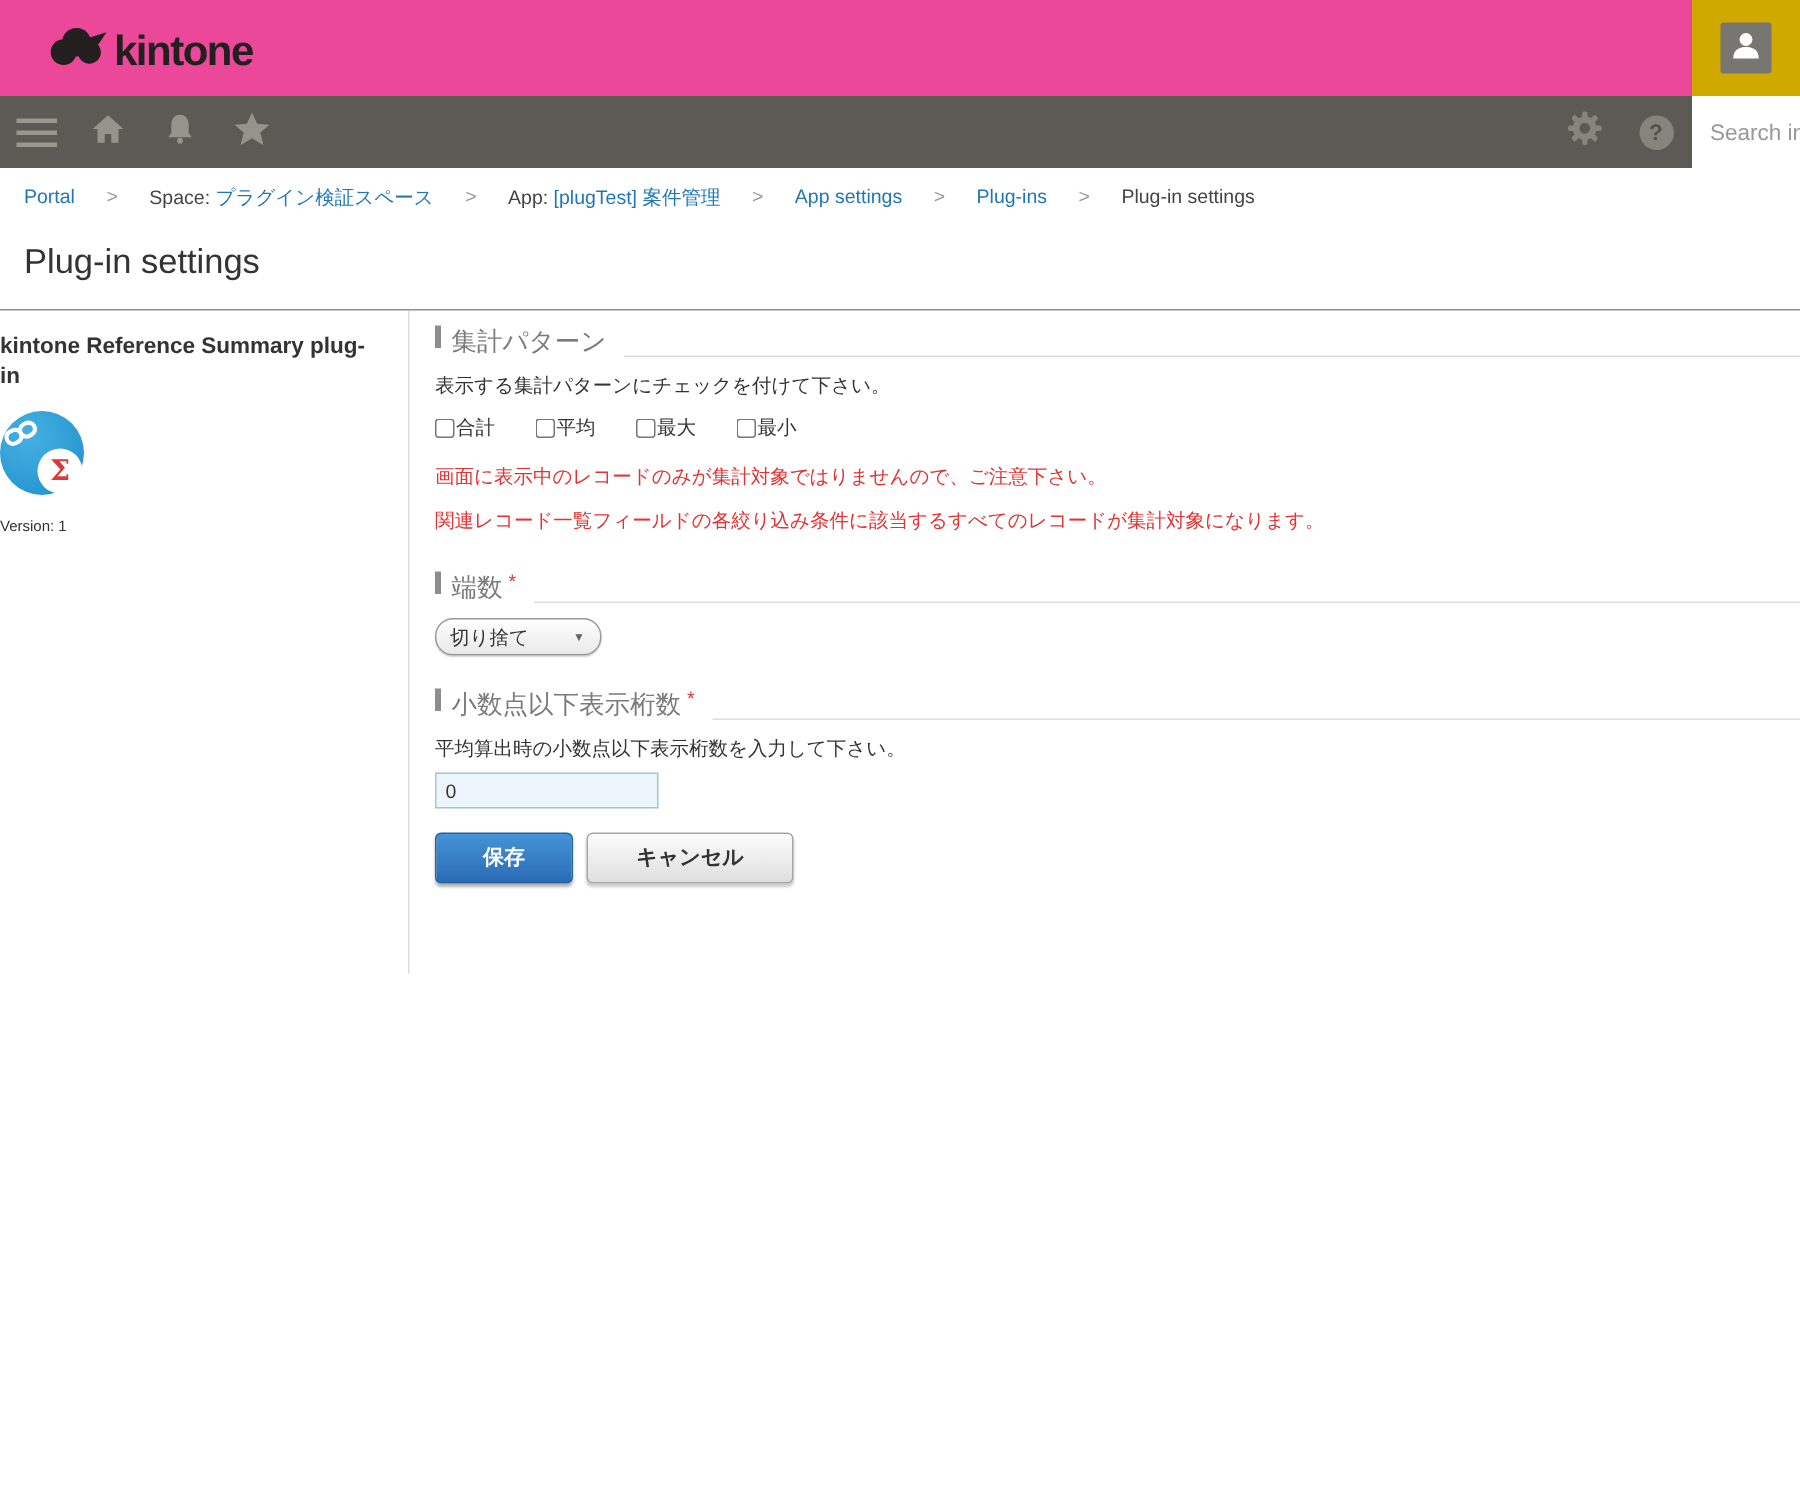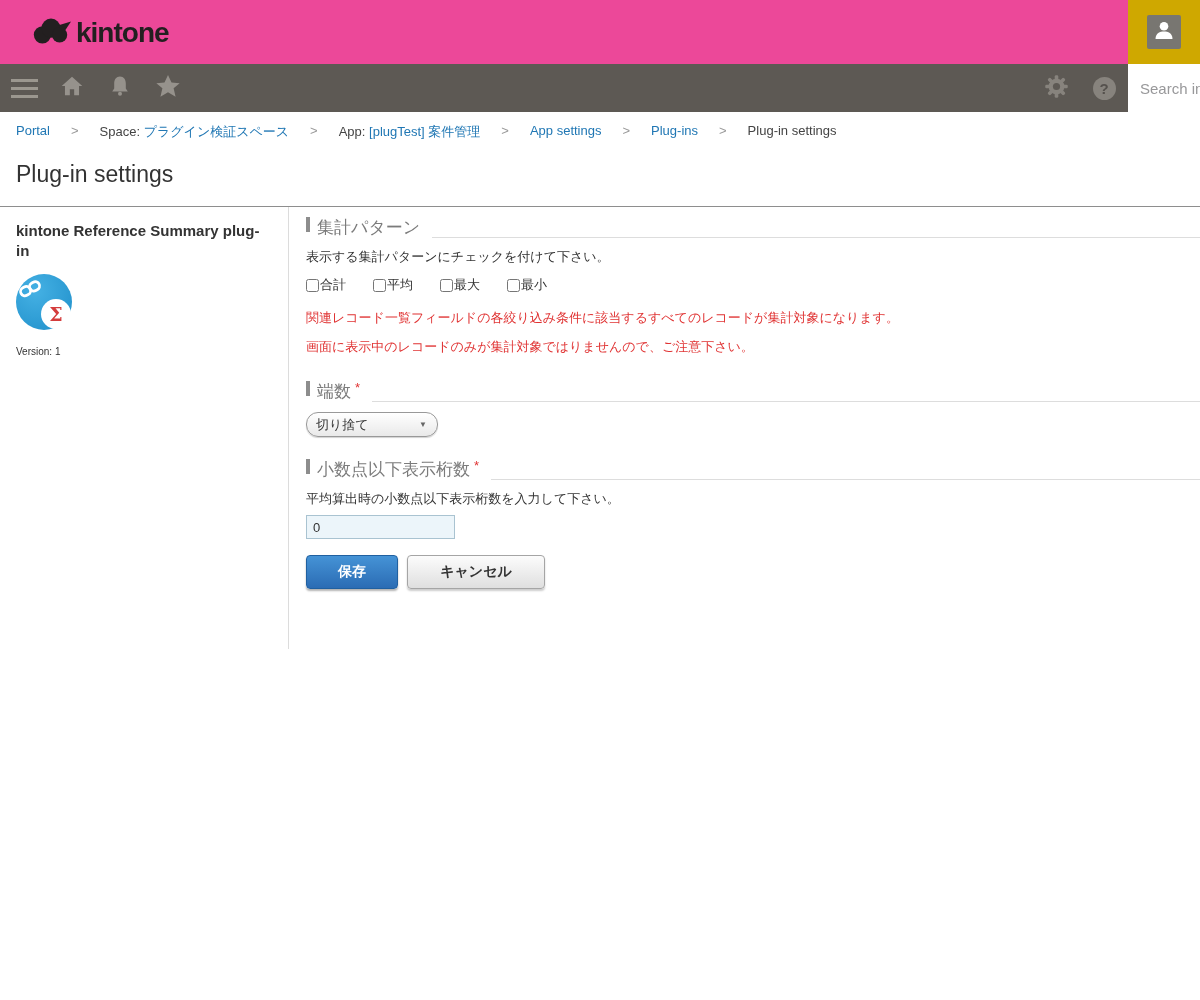--- a/index.html
+++ b/index.html
@@ -29,21 +29,21 @@
   .search-box input::placeholder { color:#98989a; opacity:1; }
 
   
   .breadcrumb { padding:11px 16px 0; font-size:13px; color:#444; display:flex; gap:21px; flex-wrap:wrap; }
   .breadcrumb a { color:#2077b4; text-decoration:none; cursor:pointer; }
   .crumb-sep { color:#999; }
   .page-title { font-size:23px; font-weight:400; color:#333; margin:20px 0 18px 16px; }
   .title-rule { border:none; border-top:1px solid #8e8e8e; margin:0; }
 
   
-  .content { display:flex; padding-left:16px; }
+  .content { display:flex; }
   .sidebar { width:273px; padding:14px 16px 40px 0; border-right:1px solid #dcdcdc; }
   .plugin-name { font-size:15px; font-weight:bold; color:#333; margin:0 0 14px; line-height:1.3; }
   .plugin-icon { position:relative; width:56px; height:56px; border-radius:50%;
     background:radial-gradient(circle at 35% 30%, #45b1e4, #1e8ec9); margin-bottom:16px; }
   .chain { position:absolute; top:7px; left:3px; transform:rotate(-28deg); }
   .sigma-circle { position:absolute; right:1px; bottom:1px; width:30px; height:30px; border-radius:50%;
     background:#fff; display:flex; align-items:center; justify-content:center; }
   .sigma { color:#d43c3c; font-size:19px; font-weight:bold; font-family:"DejaVu Serif",serif; }
   .version { font-size:10px; color:#333; }
 
@@ -56,21 +56,21 @@
 
   .instruction { font-size:13px; color:#333; margin:9px 0 0; }
   .checkbox-row { display:flex; gap:27px; margin:10px 0 0; font-size:13px; color:#333; align-items:center; }
   .checkbox-row label { display:flex; align-items:center; gap:1px; }
   .checkbox-row input { width:13px; height:13px; margin:0; }
 
   .warning { color:#e03333; font-size:13px; margin:15px 0 0; }
   .warning + .warning { margin-top:11px; }
 
   .head-rounding { margin-top:24px; }
-  .select-box { width:132px; height:25px; border:1px solid #999; border-radius:12px;
+  .select-box { width:111px; height:25px; border:1px solid #999; border-radius:12px;
     background:linear-gradient(#fff,#e9e9e9); display:flex; align-items:center; justify-content:space-between;
     padding:0 10px 0 9px; font-size:13px; color:#333; margin:9px 0 0; cursor:pointer;
     box-shadow:0 1px 1px rgba(0,0,0,.18); }
   .select-arrow { font-size:8px; color:#666; }
 
   .head-digits { margin-top:21px; }
   .text-input { width:149px; height:24px; background:#ecf5fa; border:1px solid #a9c3d1;
     font-size:13px; color:#333; padding:0 6px; margin:7px 0 0; font-family:inherit; }
 
   .buttons { display:flex; gap:9px; margin-top:16px; }
@@ -223,22 +223,22 @@
       <label>
         <input type="checkbox" style="">
         <span>最大</span>
       </label>
       <label>
         <input type="checkbox" style="">
         <span>最小</span>
       </label>
     </div>
 
+    <div class="warning">画面に表示中のレコードのみが集計対象ではりませんので、ご注意下さい。</div>
     <div class="warning">関連レコード一覧フィールドの各絞り込み条件に該当するすべてのレコードが集計対象になります。</div>
-    <div class="warning">画面に表示中のレコードのみが集計対象ではりませんので、ご注意下さい。</div>
 
     <div class="section-head head-rounding">
       <span class="head-bar"></span>
       <span class="head-label">端数</span>
       <span class="req">*</span>
       <span class="fill-line"></span>
     </div>
     <div class="select-box">
       <span>切り捨て</span>
       <span class="select-arrow">▼</span>

